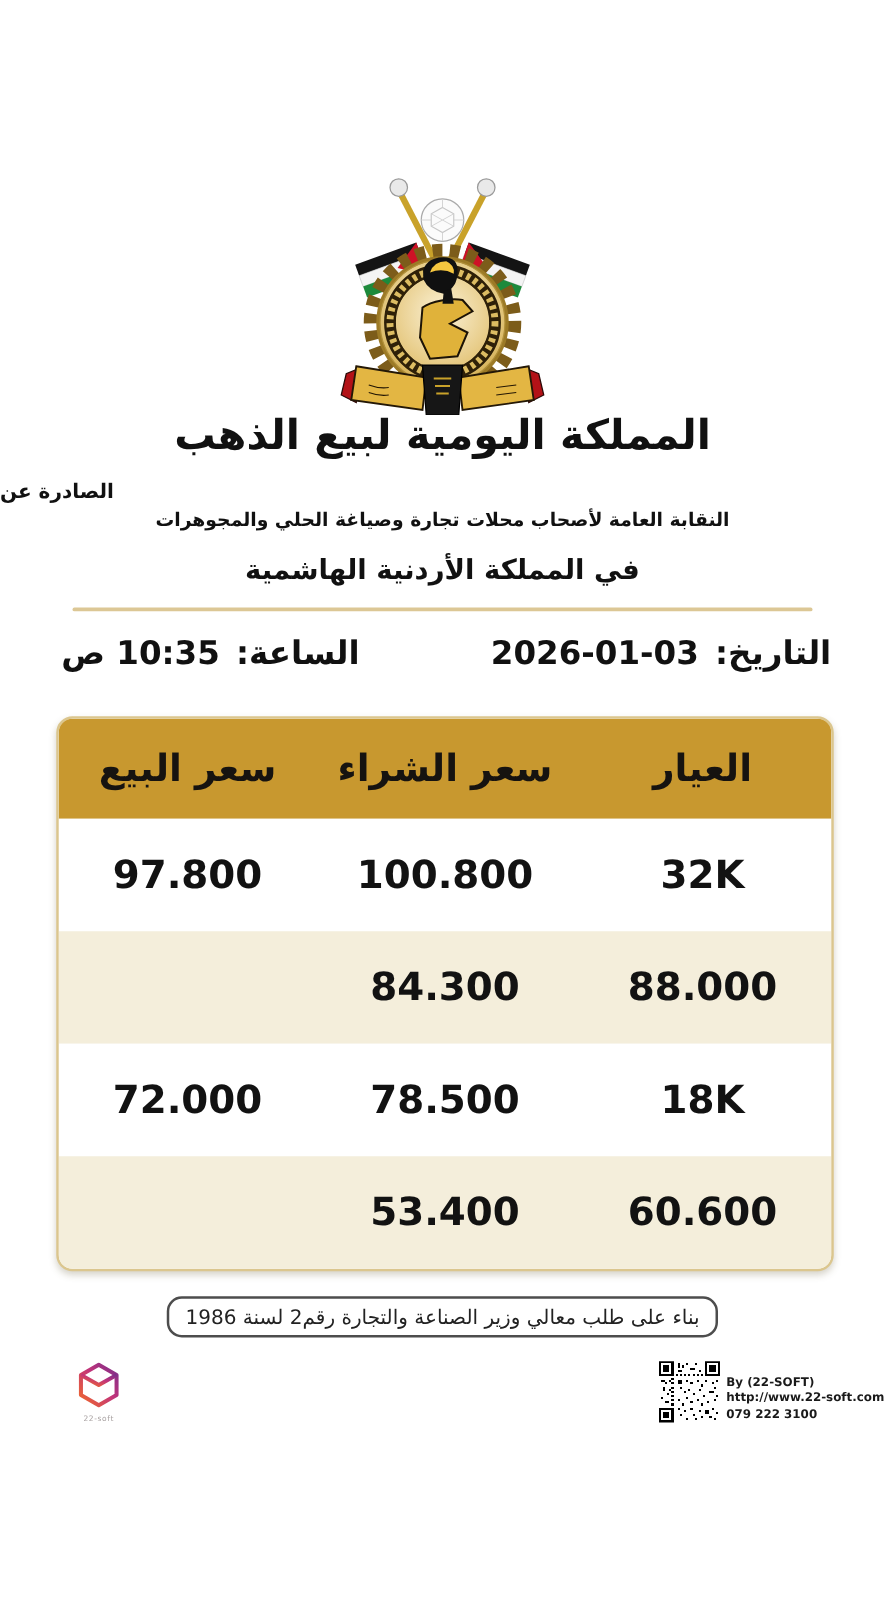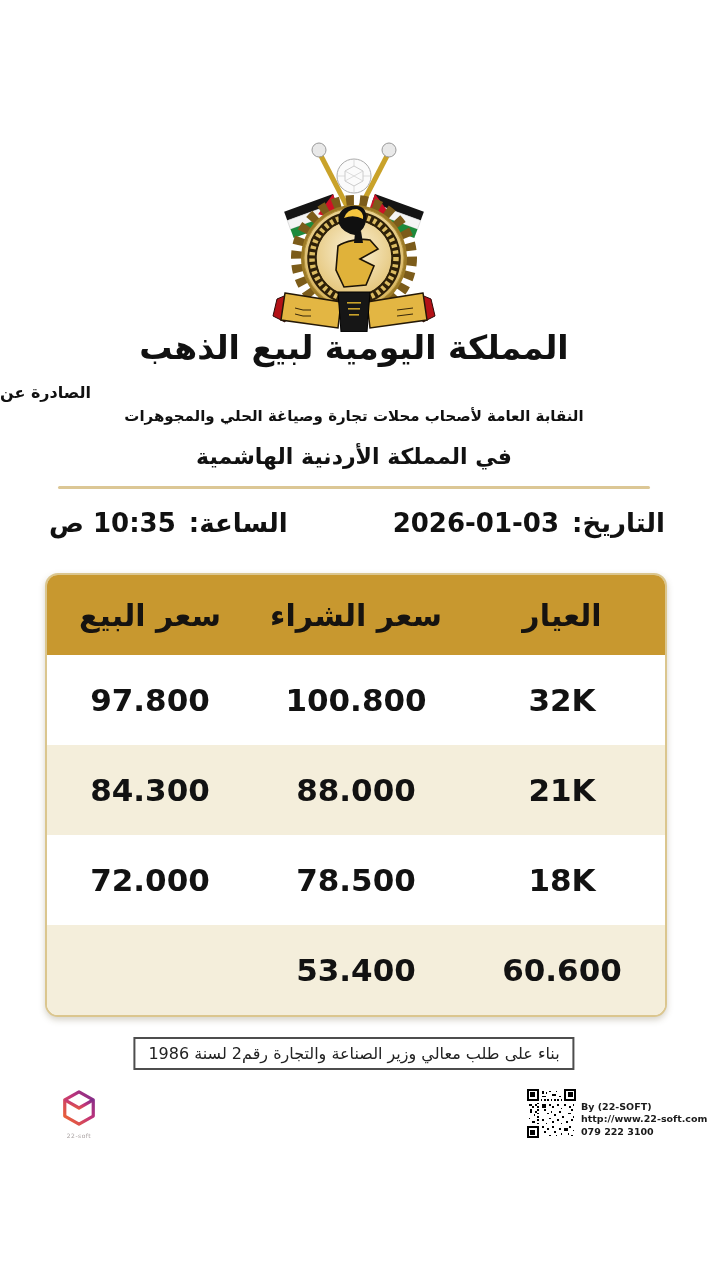--- a/index.html
+++ b/index.html
@@ -22,21 +22,21 @@
   .datetime .pair span{margin-left:4px;}
   
   .price-table{top:573px;left:45px;width:618px;border:2px solid #DBC68E;border-radius:13px;
     overflow:hidden;background:#fff;box-shadow:0 3px 6px rgba(90,80,40,.25);}
   .thead{background:#C8982F;height:80px;}
   .thead,.trow{display:grid;grid-template-columns:1fr 1fr 1fr;direction:rtl;align-items:center;text-align:center;}
   .thead .cell{font-size:30px;font-weight:800;color:#161310;}
   .trow{height:90px;font-size:31px;font-weight:800;color:#121212;background:#ffffff;}
   .trow.alt{background:#F4EEDB;}
   
-  .note{top:1037px;border:2px solid #4d4d4d;border-radius:0;padding:5px 13px;
+  .note{top:1037px;border:2px solid #4d4d4d;border-radius:12px;padding:5px 13px;
     font-size:16px;direction:rtl;white-space:nowrap;color:#222;background:#fff;}
   
   .credit{top:1089px;left:527px;display:flex;gap:5px;align-items:flex-end;}
   .credit-lines{font-size:9.5px;font-weight:700;color:#1a1a1a;line-height:1.3;padding-top:3px;}
   .brand{top:1089px;left:57px;width:44px;text-align:center;}
   .brand-caption{font-size:6px;color:#a9a2a2;margin-top:1px;letter-spacing:.5px;}
 </style>
 </head>
 <body>
 
@@ -150,21 +150,20 @@
     <div class="cell">سعر الشراء</div>
     <div class="cell">سعر البيع</div>
   </div>
 
   <div class="trow">
     <div class="cell">32K</div>
     <div class="cell">100.800</div>
     <div class="cell">97.800</div>
   </div>
   <div class="trow alt">
-    <div class="cell">21K</div>
     <div class="cell">88.000</div>
     <div class="cell">84.300</div>
   </div>
   <div class="trow">
     <div class="cell">18K</div>
     <div class="cell">78.500</div>
     <div class="cell">72.000</div>
   </div>
   <div class="trow alt">
     <div class="cell">60.600</div>

